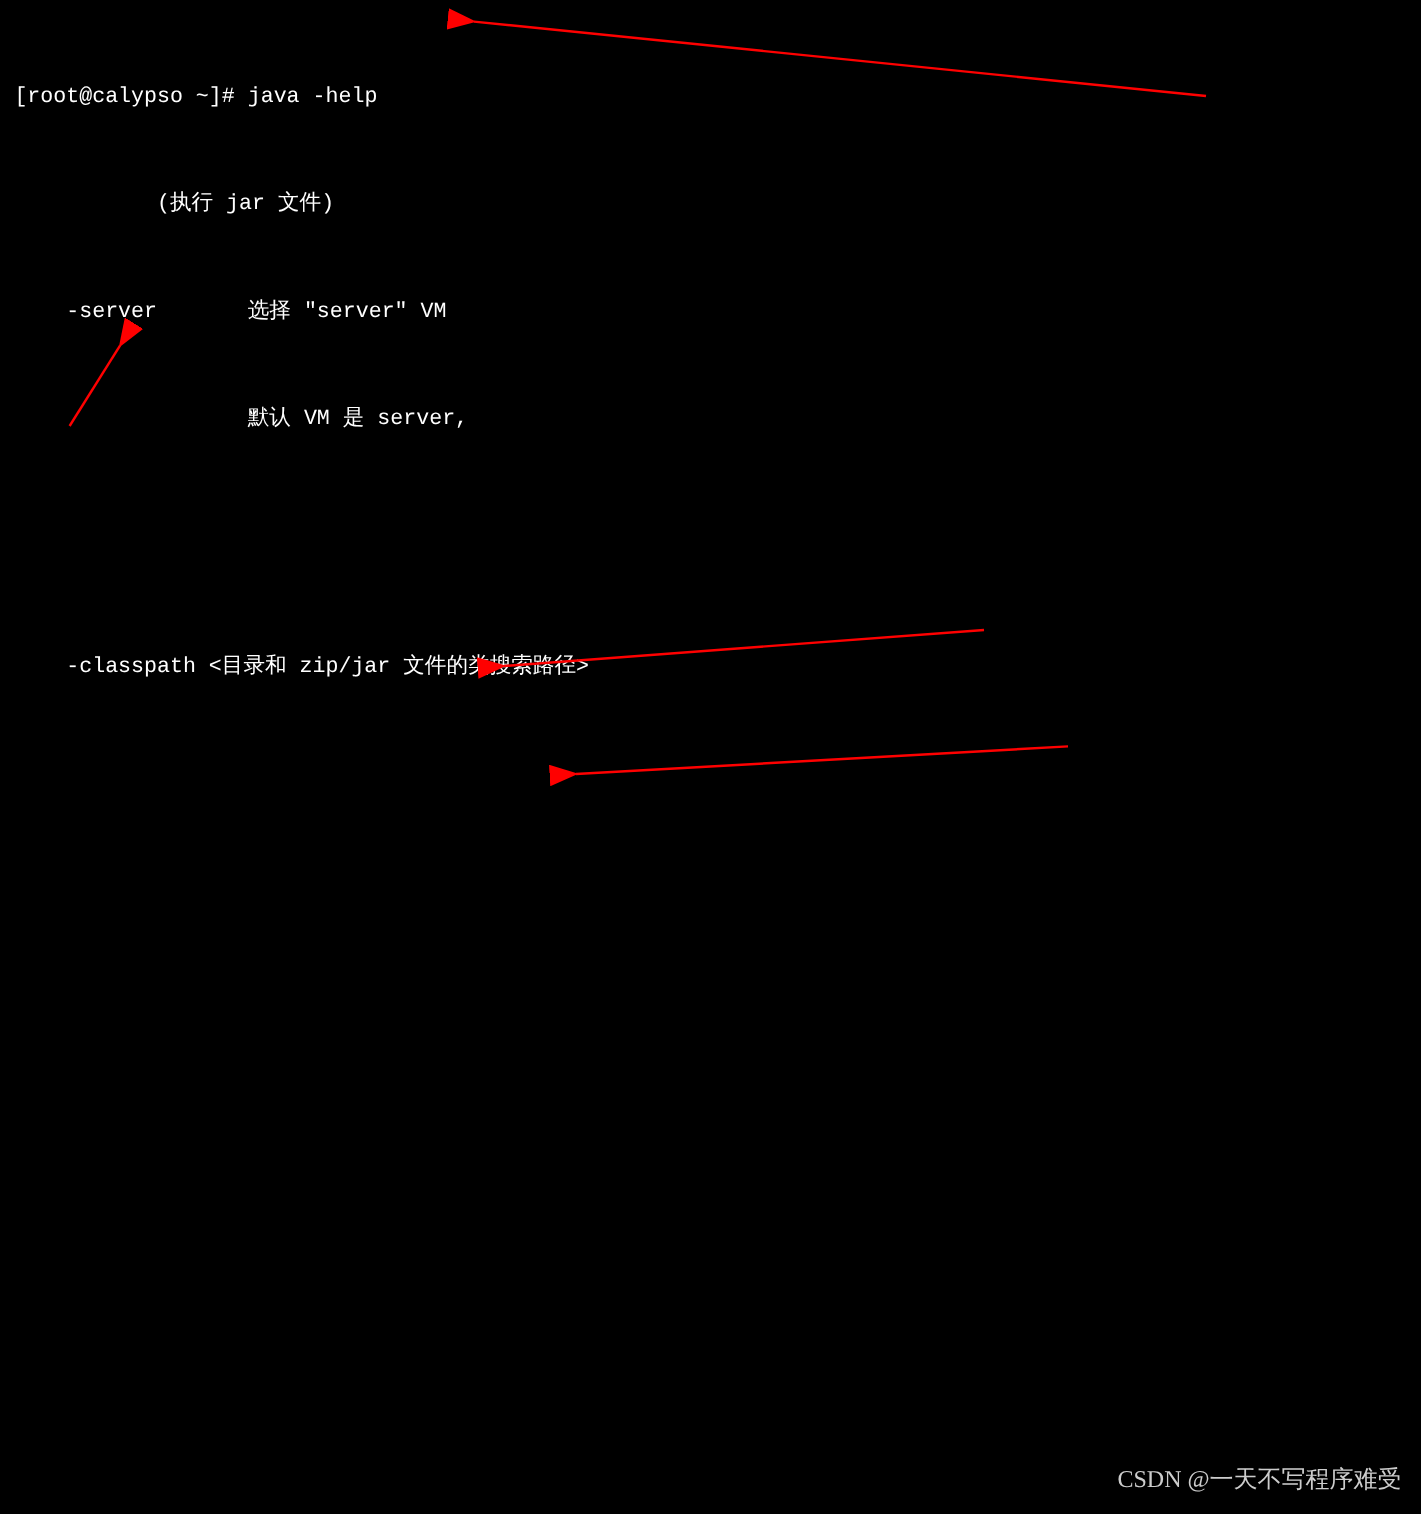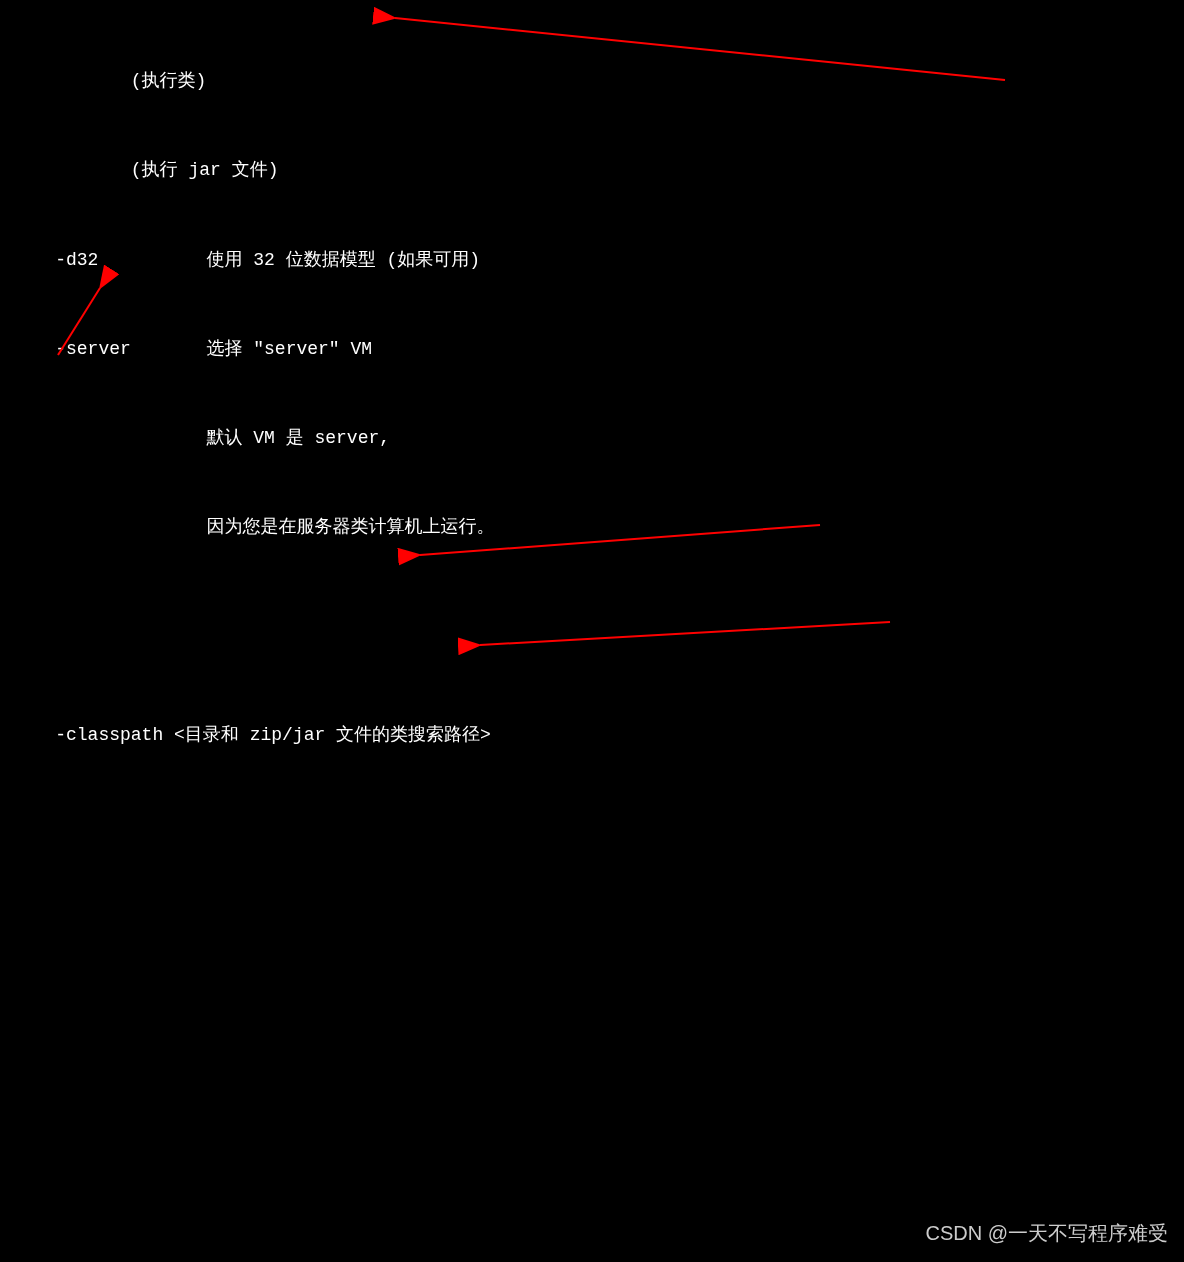--- a/index.html
+++ b/index.html
@@ -19,42 +19,40 @@
       white-space: pre;
       font-family: inherit;
     }
     .line { display: block; }
     .watermark {
       position: absolute;
       bottom: 12px;
       right: 16px;
       color: #cccccc;
       font-size: 20px;
-      font-family: Liberation Sans, sans-serif;
+      font-family: Liberation Serif, serif;
       text-shadow: 0 0 3px rgba(0,0,0,0.9);
     }
     svg.annotations {
       position: absolute;
       top: 0;
       left: 0;
       width: 1184px;
       height: 1262px;
       pointer-events: none;
     }
   </style>
 </head>
 <body>
 
 <div class="terminal">
-  <span class="line">           (执行类)</span>
+  <span class="line">[root@calypso ~]# java -help</span>
   <span class="line">           (执行 jar 文件)</span>
-  <span class="line">    -d32          使用 32 位数据模型 (如果可用)</span>
   <span class="line">    -server       选择 "server" VM</span>
   <span class="line">                  默认 VM 是 server,</span>
-  <span class="line">                  因为您是在服务器类计算机上运行。</span>
   <span class="line"></span>
   <span class="line"></span>
   <span class="line">    -classpath &lt;目录和 zip/jar 文件的类搜索路径&gt;</span>
   
   
   
   
   
   
   

